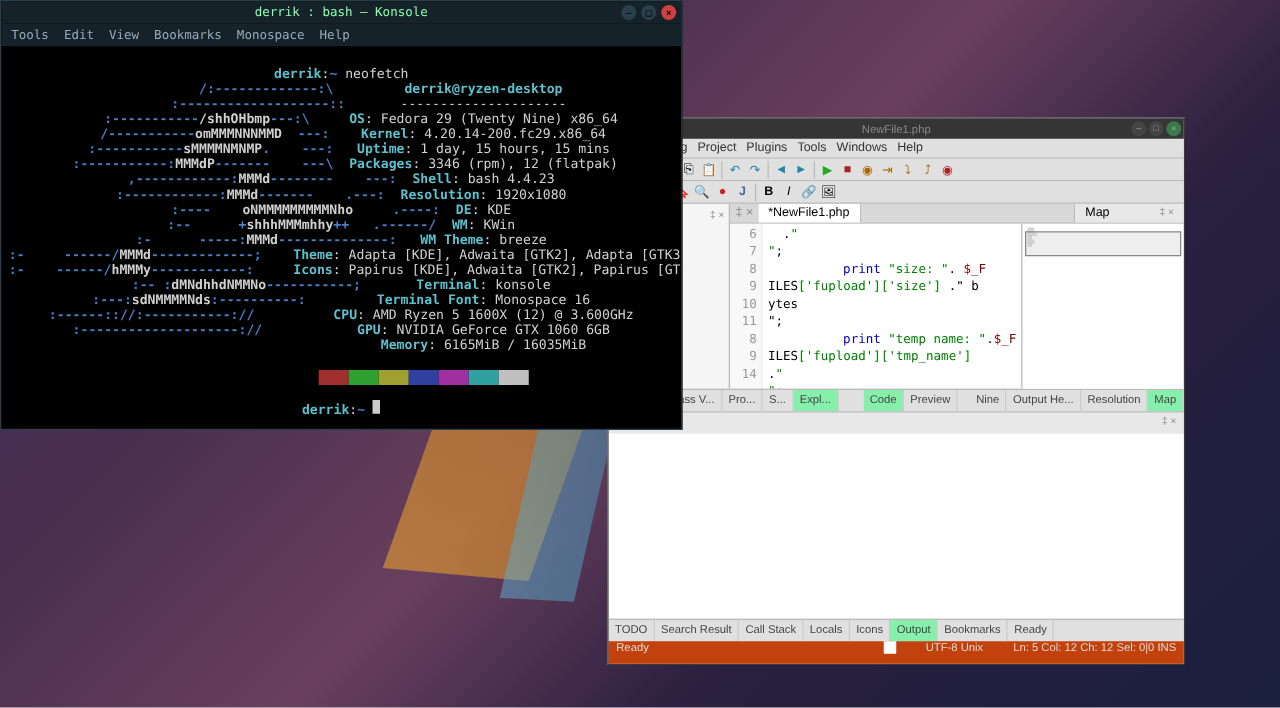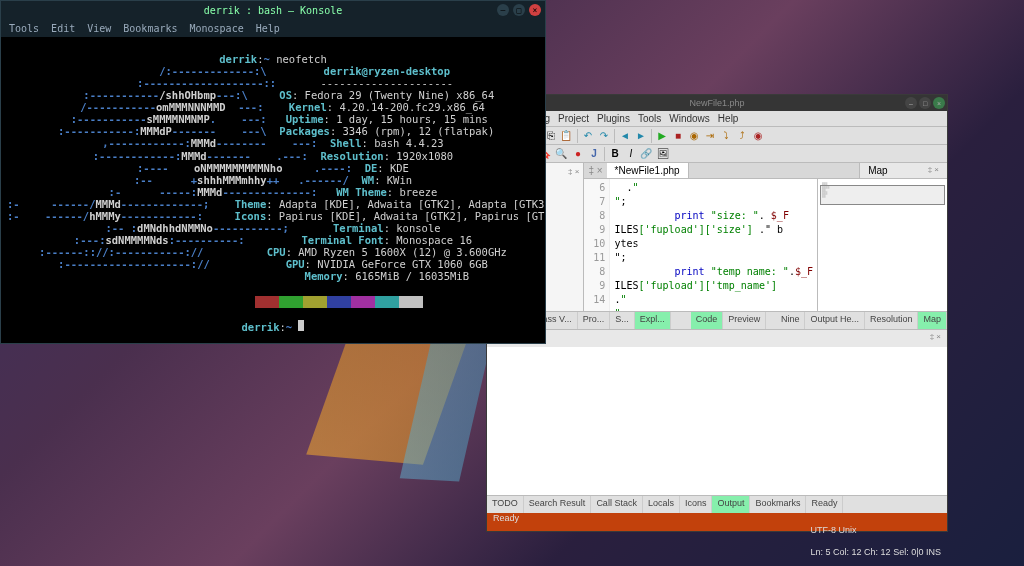--- a/index.html
+++ b/index.html
@@ -87,21 +87,21 @@
   .ide-map{width:130px;background:#fff;border-left:1px solid #bbb;position:relative;}
   .map-mini{position:absolute;top:4px;left:4px;font-size:3px;line-height:1;color:#ccc;font-family:monospace;}
   .map-viewport{position:absolute;top:6px;left:2px;right:2px;height:20px;border:1px solid #888;background:rgba(200,200,200,0.3);}
   .ide-bottom-tabs{height:18px;background:#e0e0e0;border-top:1px solid #bbb;display:flex;font-size:9px;color:#444;}
   .btab{padding:2px 5px;border-right:1px solid #ccc;white-space:nowrap;}
   .btab.active{background:#86efac;}
   .ide-output{height:18px;background:#e8e8e8;border-top:1px solid #bbb;font-size:9px;padding:2px 6px;color:#444;display:flex;justify-content:space-between;}
   .ide-output-content{flex:1;background:#fff;min-height:90px;}
   .ide-bottom-tabs2{height:18px;background:#e0e0e0;border-top:1px solid #bbb;display:flex;font-size:9px;color:#444;}
   .ide-statusbar{height:18px;background:#c2410c;color:#ddd;display:flex;font-size:9px;padding:0 6px;gap:10px;}
-  .ide-status-right{margin-left:auto;display:flex;gap:12px;flex-direction:column;}
+  .ide-status-right{margin-left:auto;display:flex;gap:24px;}
   .chk{width:10px;height:10px;background:#fff;display:inline-block;}
 </style>
 </head>
 <body>
 
 <div class="bg-shape1"></div>
 <div class="bg-shape2"></div>
 
 <div class="konsole">
   <div class="konsole-titlebar">

